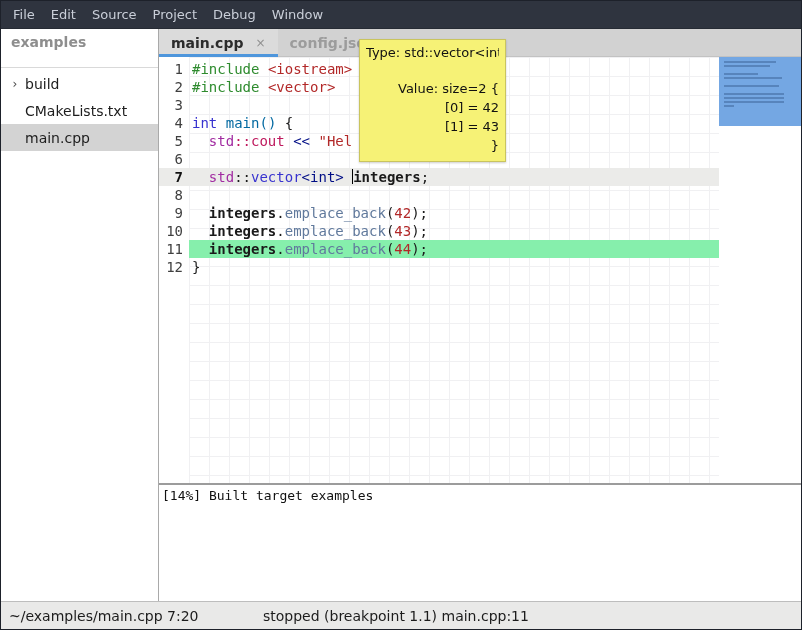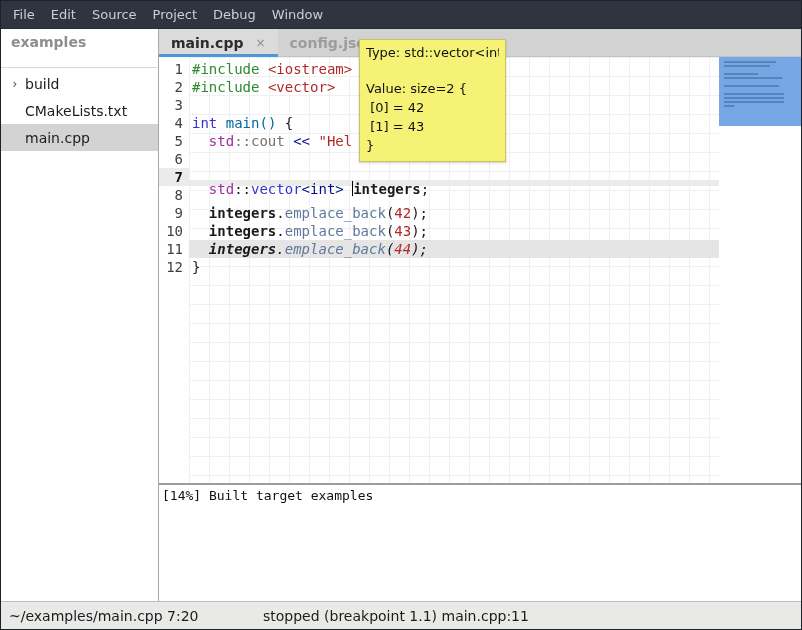--- a/index.html
+++ b/index.html
@@ -81,39 +81,39 @@
       linear-gradient(#f0f0f2 1px, transparent 1px),
       linear-gradient(90deg, #f0f0f2 1px, transparent 1px);
     background-size:20px 19px; z-index:0; }
   .code-rows { position:absolute; left:0; top:3px; z-index:1;
     font-family:"DejaVu Sans Mono", monospace; font-size:14px; }
   .crow { display:flex; height:18px; line-height:18px; }
   .gutter { width:30px; flex:0 0 30px; text-align:right; padding-right:6px;
     color:#3f3f3f; }
   .codecell { width:530px; flex:0 0 530px; white-space:pre; padding-left:3px; color:#1a1a1a; }
   .crow.current .gutter { background:#ebebe9; font-weight:bold; color:#111; }
-  .crow.current .codecell { background:#ebebe9;margin-top:12px; }
-  .crow.break .codecell { background:#e5e5e5;font-style:italic; }
+  .crow.current .codecell { background:#ebebe9; }
+  .crow.break .codecell { background:#86efac; }
   .cursor { display:inline-block; width:0; border-left:1.5px solid #000; height:15px;
     vertical-align:-2px; }
 
   
   .minimap { position:absolute; top:0; right:0; width:82px; height:100%;
     background:#ffffff; z-index:2; }
   .minimap-slider { width:100%; height:69px; background:#74a7e3; padding:4px 0 0 5px; }
   .mini-line { height:2px; margin-bottom:2px; background:rgba(30,60,110,0.33); }
 
   
   .tooltip { position:absolute; top:10px; left:200px; width:147px; z-index:20;
     background:#f6f276; border:1px solid #c9c45e;
     font-family:"DejaVu Sans", sans-serif; font-size:13px; color:#111;
     padding:5px 6px 6px 6px; box-shadow:0 1px 2px rgba(0,0,0,0.2); }
   .tooltip-type { white-space:nowrap; overflow:hidden; }
   .tooltip-value { margin-top:19px; }
-  .tooltip-value div { line-height:19px; white-space:pre; }
+  .tooltip-value div { line-height:19px; white-space:pre;text-align:right; }
 
   
   .terminal { flex:0 0 118px; border-top:2px solid #9c9c9c; background:#ffffff;
     font-family:"DejaVu Sans Mono", monospace; font-size:13px; color:#111;
     padding:2px 0 0 3px; }
   .terminal div { line-height:17px; white-space:pre; }
 
   
   .statusbar { height:28px; flex:0 0 28px; background:#e9e9e8;
     border-top:1px solid #bdbdbd; position:relative;
@@ -180,21 +180,21 @@
             <div class="crow">
               <span class="gutter">3</span>
               <span class="codecell"></span>
             </div>
             <div class="crow">
               <span class="gutter">4</span>
               <span class="codecell"><span style="color: rgb(55, 50, 207);">int</span><span style="color: rgb(26, 26, 26);"> </span><span style="color: #0369a1;">main()</span><span style="color: rgb(26, 26, 26);"> {</span></span>
             </div>
             <div class="crow">
               <span class="gutter">5</span>
-              <span class="codecell"><span style="color: rgb(26, 26, 26);">  </span><span style="color: rgb(161, 43, 161);">std</span><span style="color: #737373;">::cout </span><span style="color: rgb(0, 13, 133);">&lt;&lt;</span><span style="color: rgb(26, 26, 26);"> </span><span style="color: rgb(178, 40, 40);">"Hel</span></span>
+              <span class="codecell"><span style="color: rgb(26, 26, 26);">  </span><span style="color: rgb(161, 43, 161);">std</span><span style="color: #be185d;">::cout </span><span style="color: rgb(0, 13, 133);">&lt;&lt;</span><span style="color: rgb(26, 26, 26);"> </span><span style="color: rgb(178, 40, 40);">"Hel</span></span>
             </div>
             <div class="crow">
               <span class="gutter">6</span>
               <span class="codecell"></span>
             </div>
             <div class="crow current">
               <span class="gutter">7</span>
               <span class="codecell"><span style="color: rgb(26, 26, 26);">  </span><span style="color: rgb(161, 43, 161);">std</span><span style="color: rgb(26, 26, 26);">::</span><span style="color: rgb(55, 50, 207);">vector</span><span style="color: rgb(0, 13, 133);">&lt;int&gt;</span><span style="color: rgb(26, 26, 26);"> </span><span class="cursor"></span><span style="color: rgb(26, 26, 26); font-weight: bold;">integers</span><span style="color: rgb(26, 26, 26);">;</span></span>
             </div>
             <div class="crow">

